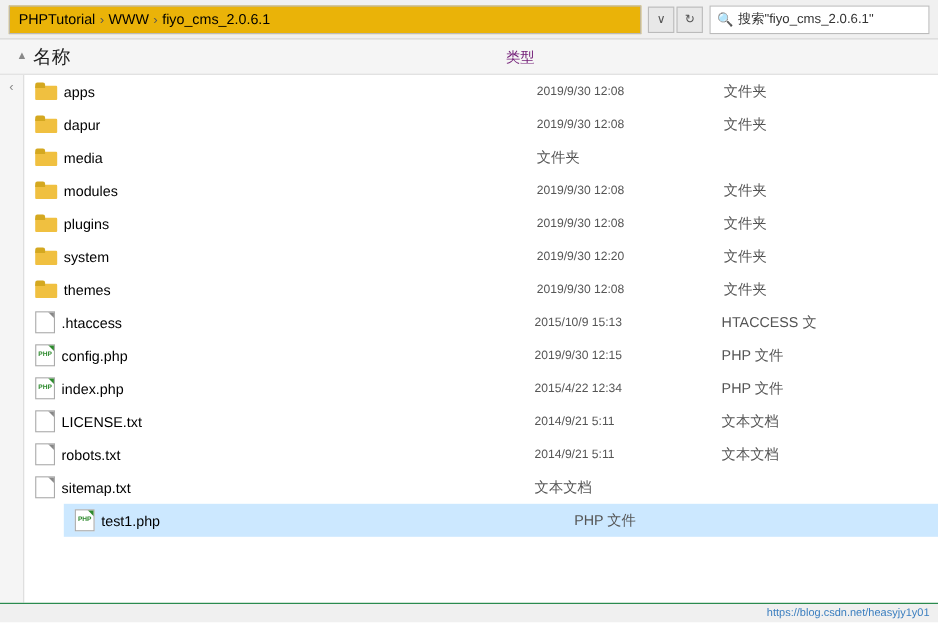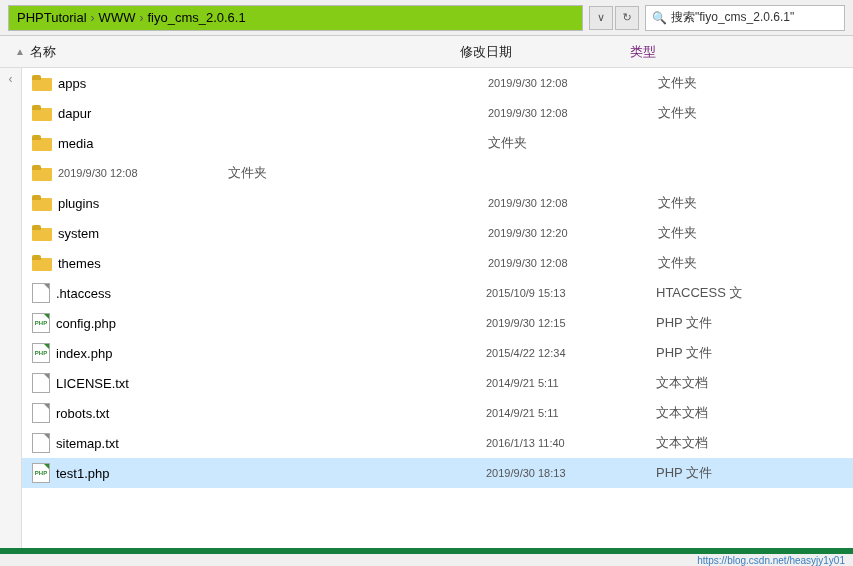--- a/index.html
+++ b/index.html
@@ -22,21 +22,21 @@
       height: 36px;
       background: #f0f0f0;
       border-bottom: 1px solid #ccc;
       padding: 0 8px;
       gap: 6px;
     }
     .breadcrumb-area {
       display: flex;
       align-items: center;
       flex: 1;
-      background: #84cc16;
+      background: #eab308;
       border: 1px solid #bbb;
       height: 26px;
       padding: 0 8px;
       gap: 4px;
       font-size: 13px;
     }
     .breadcrumb-sep {
       color: #555;
       font-size: 12px;
     }
@@ -91,21 +91,21 @@
     }
     .col-up-arrow {
       width: 20px;
       text-align: center;
       color: #888;
       font-size: 10px;
       cursor: pointer;
     }
     .col-name {
       flex: 0 0 430px;
-      font-size: 13px;
+      font-size: 17px;
       color: #222;
       font-weight: normal;
       cursor: pointer;
       display: flex;
       align-items: center;
       gap: 4px;
     }
     .col-date {
       flex: 0 0 170px;
       font-size: 13px;
@@ -151,20 +151,21 @@
     .file-row {
       display: flex;
       align-items: center;
       height: 30px;
       padding-left: 10px;
       cursor: pointer;
       border-bottom: none;
     }
     .file-row.selected {
       background: #cce8ff;
+      margin-left: 36px;
     }
 
     .file-name-cell {
       flex: 0 0 430px;
       font-size: 13px;
       color: #000;
       white-space: nowrap;
       overflow: hidden;
       text-overflow: ellipsis;
     }
@@ -176,21 +177,21 @@
     .file-type-cell {
       flex: 0 0 120px;
       font-size: 13px;
       color: #555;
     }
 
     
     .bottom-bar {
       height: 18px;
       background: #f0f0f0;
-      border-top: 6px solid #15803d;
+      border-top: 1px solid #15803d;
       display: flex;
       align-items: center;
       justify-content: flex-end;
       padding-right: 8px;
     }
     .watermark {
       font-size: 10px;
       color: #3a7ebf;
     }
   </style>
@@ -213,21 +214,20 @@
     <span class="search-icon-char">🔍</span>
     <span class="search-text">搜索"fiyo_cms_2.0.6.1"</span>
   </div>
 </div>
 
 <div class="col-header">
   <div class="col-up-arrow">▲</div>
   <div class="col-name">
     <span>名称</span>
   </div>
-  <div class="col-date">修改日期</div>
   <div class="col-type">类型</div>
 </div>
 
 <div class="main">
 
   <div class="sidebar">
     <span class="sidebar-arrow">‹</span>
   </div>
 
   <div class="file-list" id="file-list">
@@ -255,20 +255,21 @@
         <span style="position:absolute;top:2px;left:0;width:9px;height:5px;background:#d4a820;border-radius:2px 2px 0 0;"></span>
       </span>
       <div class="file-name-cell">media</div>
       <div class="file-type-cell">文件夹</div>
     </div>
       <div class="file-row">
       <span style="display:inline-block;width:20px;height:20px;position:relative;flex-shrink:0;margin-right:6px;">
         <span style="position:absolute;top:5px;left:0;width:20px;height:13px;background:#f0c040;border-radius:1px;"></span>
         <span style="position:absolute;top:2px;left:0;width:9px;height:5px;background:#d4a820;border-radius:2px 2px 0 0;"></span>
       </span>
+      <div class="file-name-cell">modules</div>
       <div class="file-date-cell">2019/9/30 12:08</div>
       <div class="file-type-cell">文件夹</div>
     </div>
       <div class="file-row">
       <span style="display:inline-block;width:20px;height:20px;position:relative;flex-shrink:0;margin-right:6px;">
         <span style="position:absolute;top:5px;left:0;width:20px;height:13px;background:#f0c040;border-radius:1px;"></span>
         <span style="position:absolute;top:2px;left:0;width:9px;height:5px;background:#d4a820;border-radius:2px 2px 0 0;"></span>
       </span>
       <div class="file-name-cell">plugins</div>
       <div class="file-date-cell">2019/9/30 12:08</div>
@@ -332,30 +333,28 @@
       </span>
       <div class="file-name-cell">robots.txt</div>
       <div class="file-date-cell">2014/9/21 5:11</div>
       <div class="file-type-cell">文本文档</div>
     </div>
       <div class="file-row">
       <span style="display:inline-flex;align-items:center;justify-content:center;width:18px;height:20px;background:#fff;border:1px solid #aaa;font-size:6px;color:#888;position:relative;flex-shrink:0;margin-right:6px;overflow:hidden;">
         <span style="position:absolute;top:-1px;right:-1px;width:0;height:0;border-style:solid;border-width:0 7px 7px 0;border-color:transparent #888 transparent transparent;"></span>
       </span>
       <div class="file-name-cell">sitemap.txt</div>
-      <div class="file-date-cell">2016/1/13 11:40</div>
       <div class="file-type-cell">文本文档</div>
     </div>
       <div class="file-row selected">
       <span style="display:inline-flex;align-items:center;justify-content:center;width:18px;height:20px;background:#fff;border:1px solid #aaa;font-size:6px;font-weight:bold;color:#2d8a2d;position:relative;flex-shrink:0;margin-right:6px;overflow:hidden;">
         PHP
         <span style="position:absolute;top:-1px;right:-1px;width:0;height:0;border-style:solid;border-width:0 7px 7px 0;border-color:transparent #2d8a2d transparent transparent;"></span>
       </span>
       <div class="file-name-cell">test1.php</div>
-      <div class="file-date-cell">2019/9/30 18:13</div>
       <div class="file-type-cell">PHP 文件</div>
     </div>
     </div>
 </div>
 
 <div class="bottom-bar">
   <span class="watermark">https://blog.csdn.net/heasyjy1y01</span>
 </div>
 
 </body></html>

